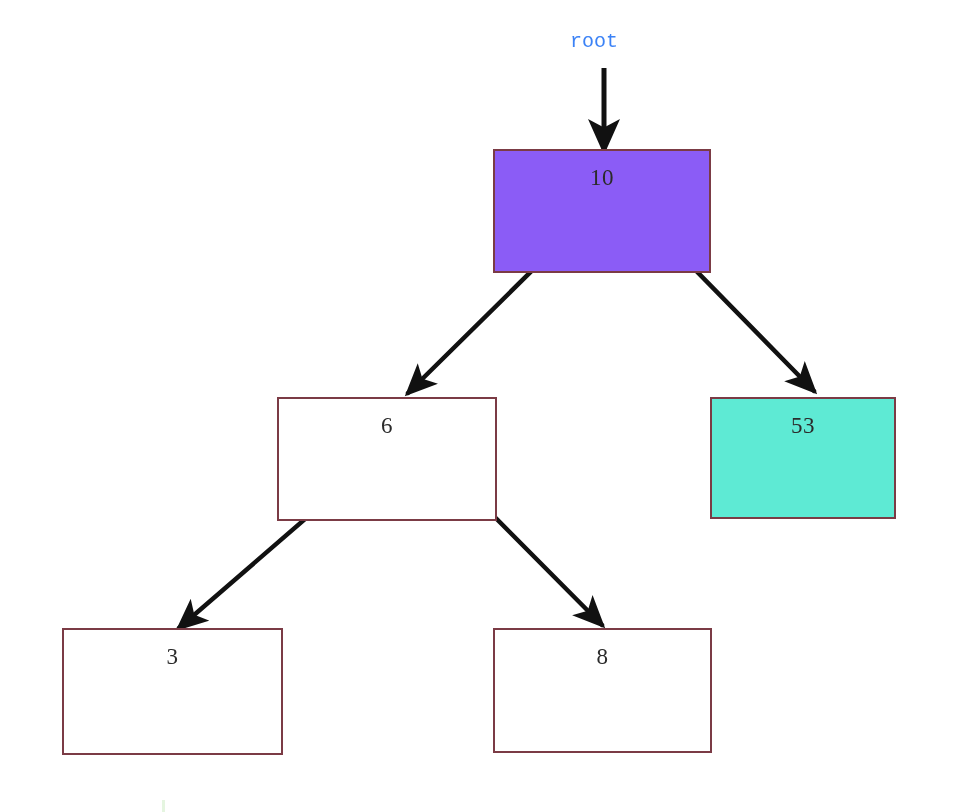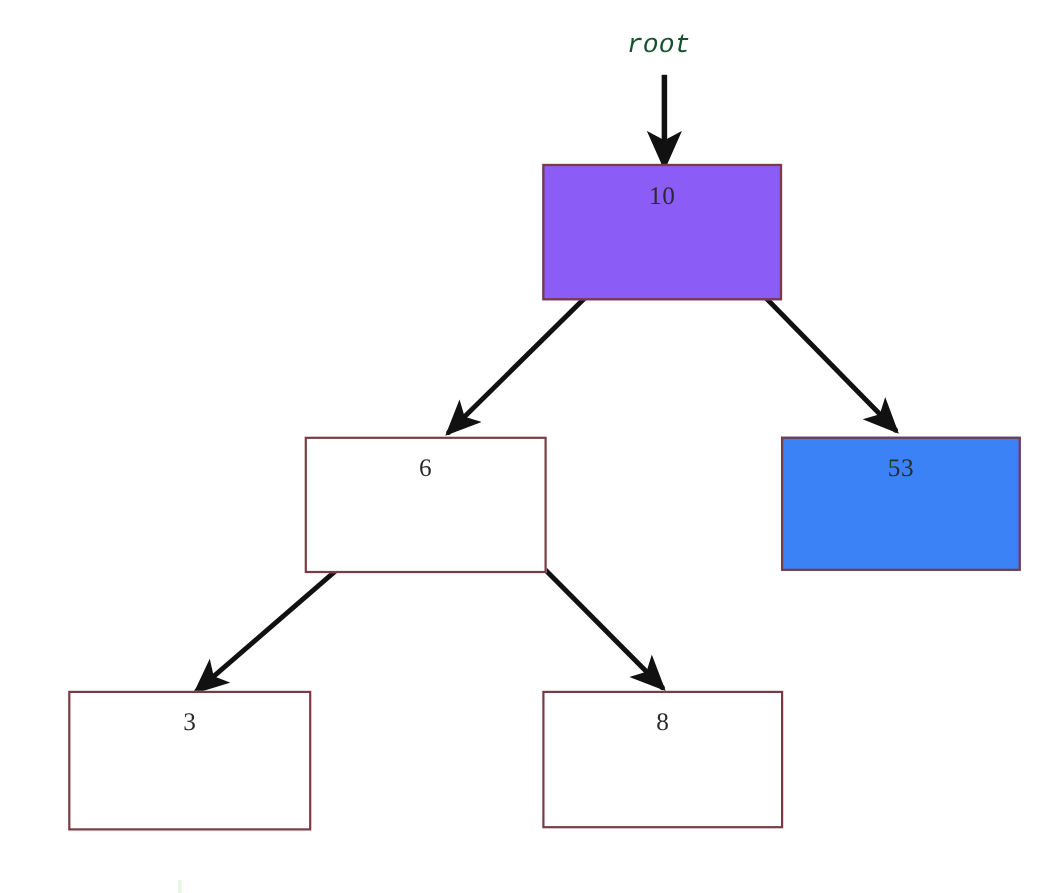--- a/index.html
+++ b/index.html
@@ -40,25 +40,24 @@
     text-align: center;
     font-family: "Liberation Serif", "DejaVu Serif", serif;
     font-size: 23px;
     line-height: 26px;
     color: #2b2b2b;
     letter-spacing: 0.5px;
   }
   .root-label {
     position: absolute;
     font-family: "Liberation Mono", "DejaVu Sans Mono", monospace;
-    font-size: 24px;
+    font-size: 20px;
     line-height: 24px;
-    color: #14532d;
+    color: #3b82f6;
     white-space: nowrap;
-    font-style: italic;
   }
   .artifact {
     position: absolute;
     background: #d7f0cf;
     opacity: 0.65;
   }
 </style>
 </head>
 <body>
 
@@ -83,21 +82,21 @@
 
   <div class="root-label" style="left: 570px; top: 30px;">root</div>
 
   <div id="nodes-layer">
       <div class="node-box" style="left: 493px; top: 149px; width: 218px; height: 124px; border-color: rgb(123, 59, 69); background: #8b5cf6;">
         <div class="node-label" style="color: rgb(43, 43, 43);">10</div>
       </div>
       <div class="node-box" style="left: 277px; top: 397px; width: 220px; height: 124px; border-color: rgb(123, 59, 69); background: rgb(255, 255, 255);">
         <div class="node-label" style="color: rgb(43, 43, 43);">6</div>
       </div>
-      <div class="node-box" style="left: 710px; top: 397px; width: 218px; height: 122px; border-color: rgb(123, 59, 69); background: #3b82f6;">
+      <div class="node-box" style="left: 710px; top: 397px; width: 186px; height: 122px; border-color: rgb(123, 59, 69); background: #5eead4;">
         <div class="node-label" style="color: rgb(43, 43, 43);">53</div>
       </div>
       <div class="node-box" style="left: 62px; top: 628px; width: 221px; height: 127px; border-color: rgb(123, 59, 69); background: rgb(255, 255, 255);">
         <div class="node-label" style="color: rgb(43, 43, 43);">3</div>
       </div>
       <div class="node-box" style="left: 493px; top: 628px; width: 219px; height: 125px; border-color: rgb(123, 59, 69); background: rgb(255, 255, 255);">
         <div class="node-label" style="color: rgb(43, 43, 43);">8</div>
       </div>
     </div>
 

